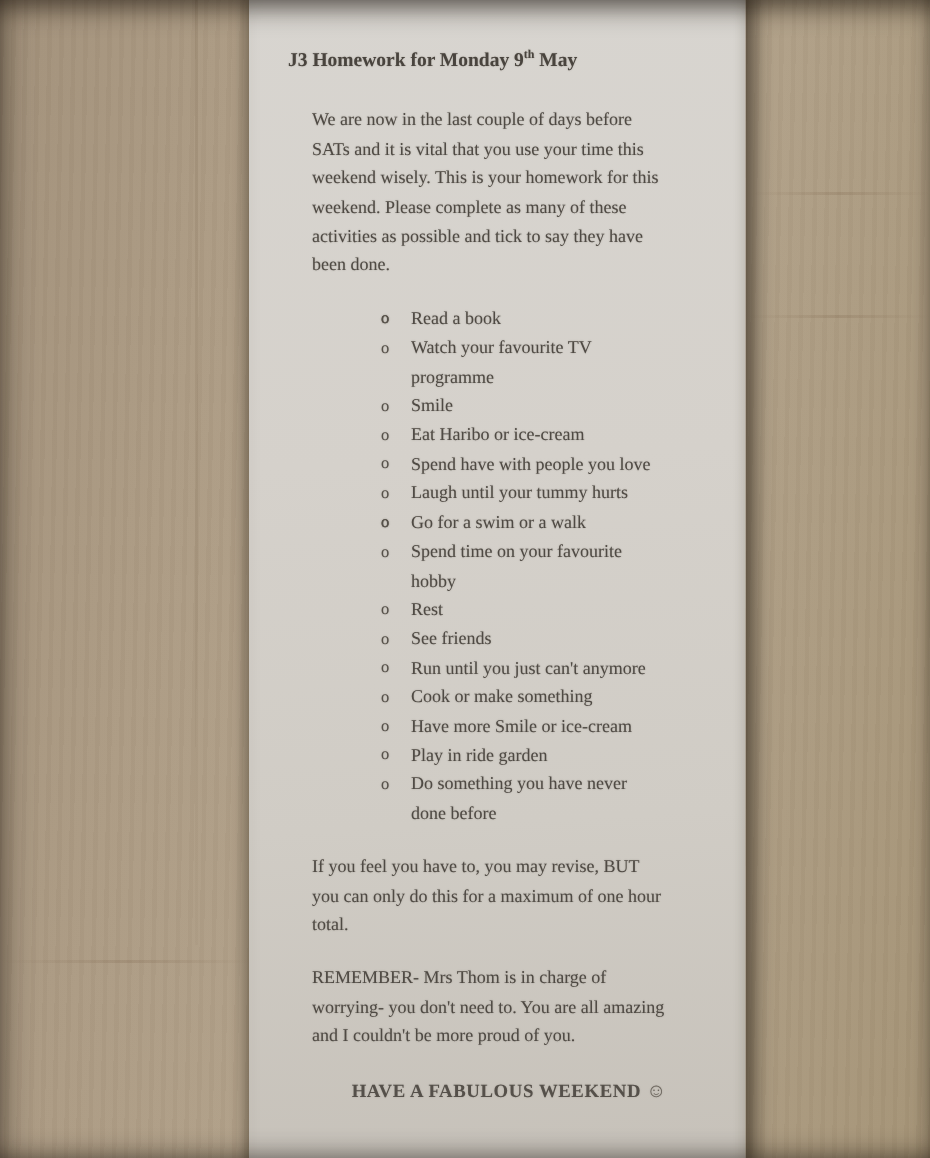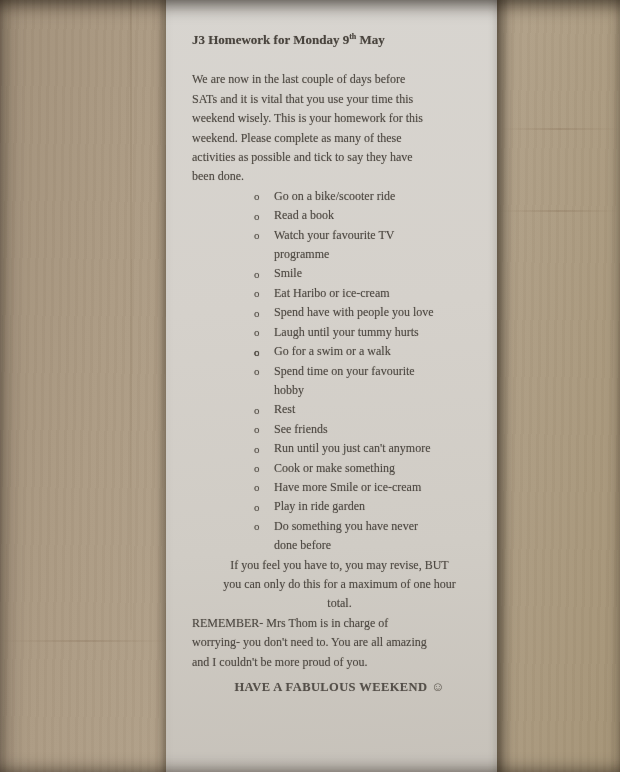--- a/index.html
+++ b/index.html
@@ -78,24 +78,24 @@
     color: #49443e;
     margin: 0 0 21px 0;
     white-space: nowrap;
   }
   .title sup {
     font-size: 8px;
     line-height: 0;
   }
   p.block {
     white-space: pre-line;
-    margin: 0;
+    margin: 16px;
   }
   .intro      { margin-bottom: 20px; }
-  .revise     { margin-top: 25px; text-align: center; }
+  .revise     { margin-top: 25px; }
   .remember   { margin-top: 18px; }
   ul.acts {
     list-style: none;
     margin: 0;
     padding: 0 0 0 62px;
   }
   ul.acts li {
     position: relative;
     padding-left: 20px;
     white-space: pre-line;
@@ -138,21 +138,21 @@
       <div class="title"><span>J3 Homework for Monday 9</span><sup>th</sup><span> May</span></div>
 
       <p class="block intro">We are now in the last couple of days before
 SATs and it is vital that you use your time this
 weekend wisely. This is your homework for this
 weekend. Please complete as many of these
 activities as possible and tick to say they have
 been done.</p>
 
       <ul class="acts">
-        <li><span class="bullet">o</span><span>Go on a bike/scooter ride</span></li>
+        <li><span class="bullet">o</span></li>
         <li><span class="bullet">o</span><span>Read a book</span></li>
         <li><span class="bullet">o</span><span>Watch your favourite TV
 programme</span></li>
         <li><span class="bullet">o</span><span>Smile</span></li>
         <li><span class="bullet">o</span><span>Eat Haribo or ice-cream</span></li>
         <li><span class="bullet">o</span><span>Spend have with people you love</span></li>
         <li><span class="bullet">o</span><span>Laugh until your tummy hurts</span></li>
         <li><span class="bullet">o</span></li>
         <li><span class="bullet">o</span><span>Go for a swim or a walk</span></li>
         <li><span class="bullet">o</span><span>Spend time on your favourite

